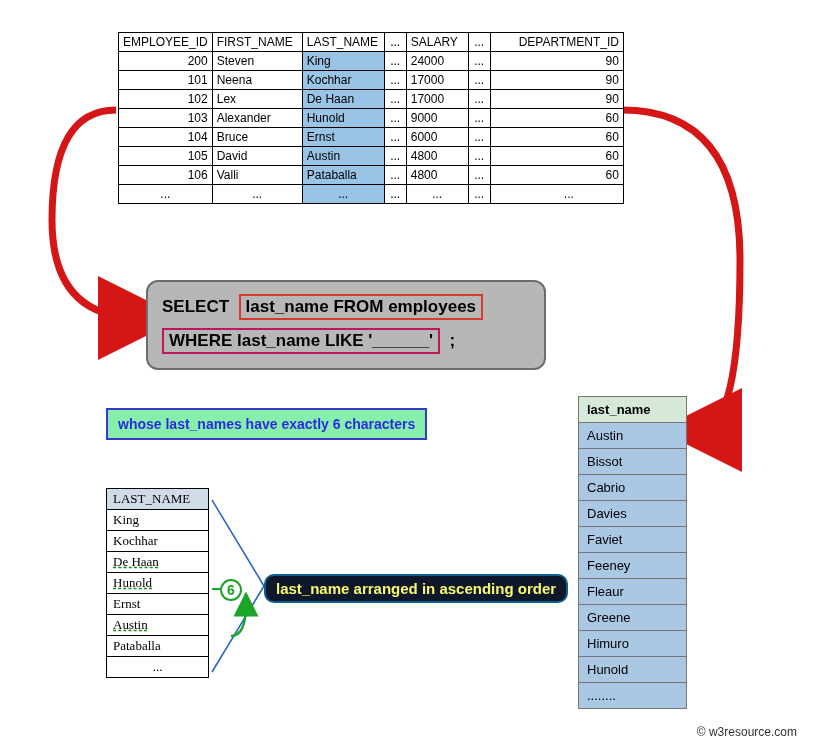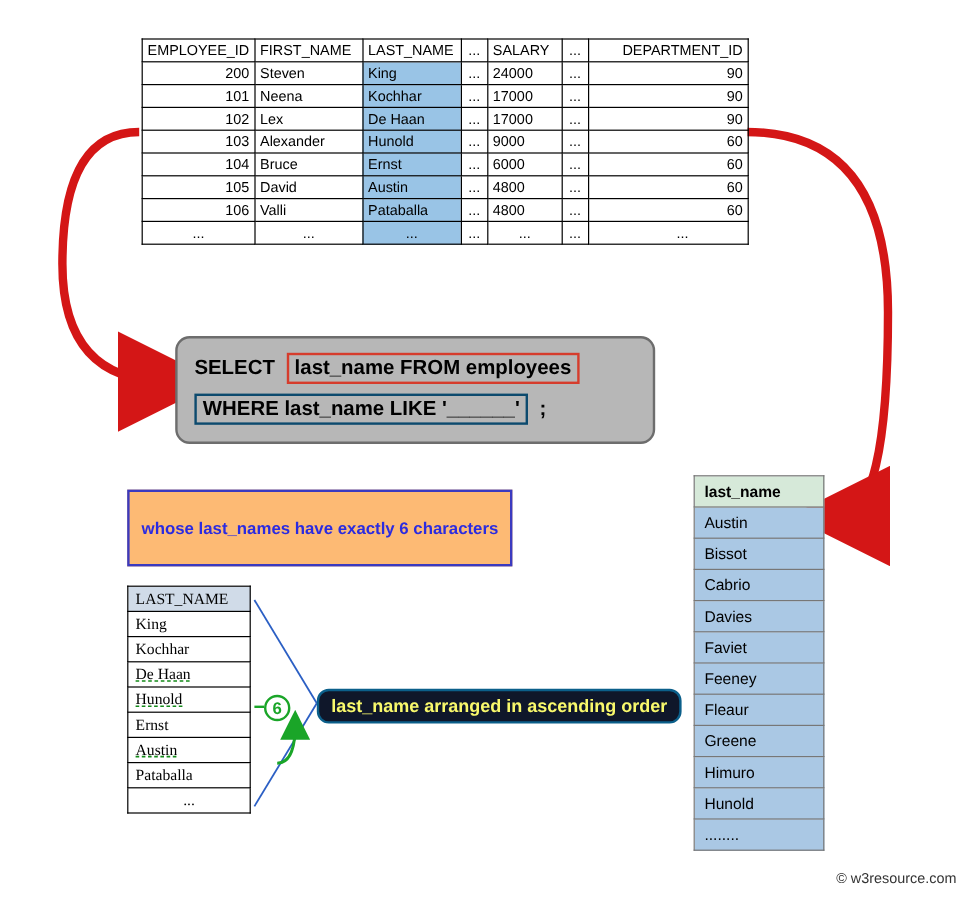--- a/index.html
+++ b/index.html
@@ -65,35 +65,35 @@
     color: #000000;
   }
   .query-line { margin-bottom: 8px; white-space: nowrap; }
   .hl-red {
     display: inline-block;
     border: 2px solid #d63c2c;
     padding: 1px 5px;
   }
   .hl-yellow {
     display: inline-block;
-    border: 2px solid #0c4a6e;
+    border: 2px solid #be185d;
     padding: 1px 5px;
   }
 
   
   .caption1 {
     position: absolute;
     top: 408px;
     left: 106px;
     border: 2px solid #3a3ac0;
-    background: #fdba74;
+    background: #86efac;
     color: #2b2be0;
     font-size: 14px;
     font-weight: bold;
-    padding: 22px 10px;
+    padding: 6px 10px;
   }
 
   
   .ln-list {
     position: absolute;
     top: 488px;
     left: 106px;
     border-collapse: collapse;
     font-size: 13px;
     font-family: "Times New Roman", serif;

